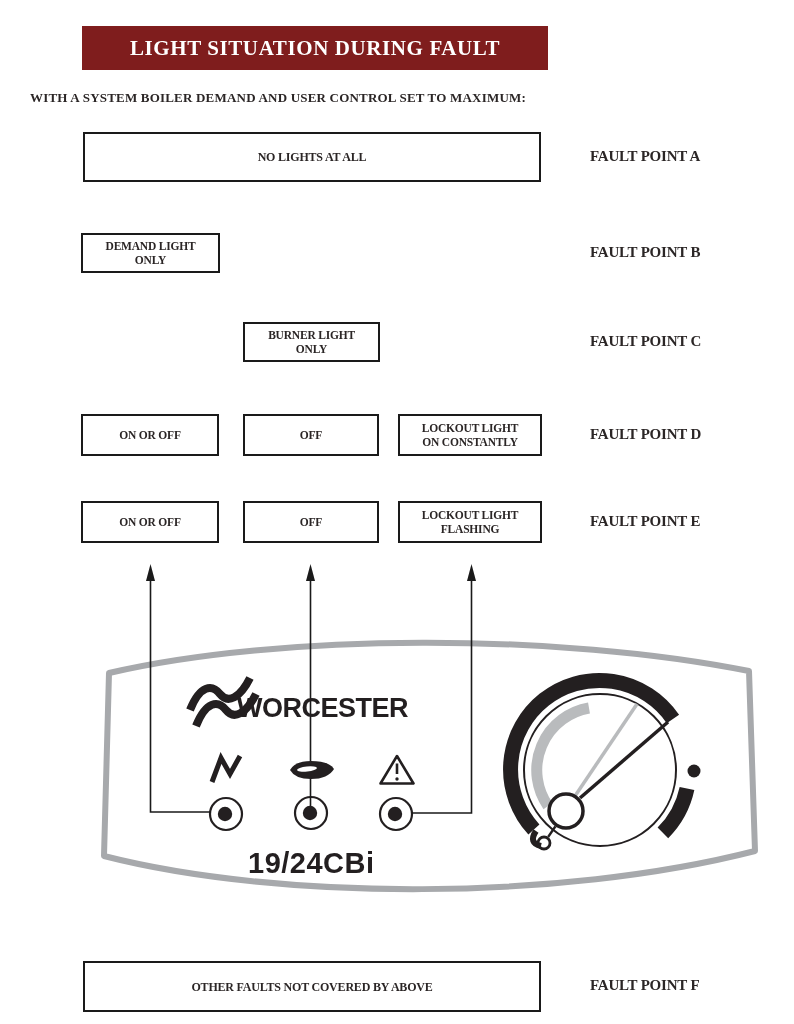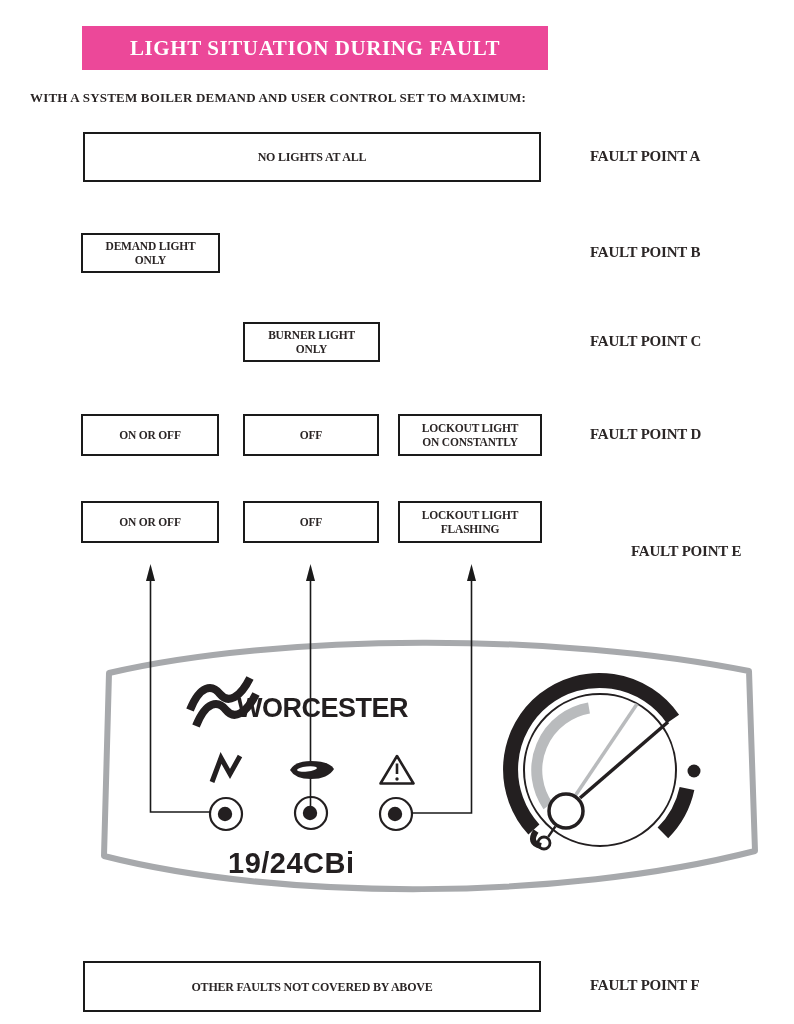--- a/index.html
+++ b/index.html
@@ -1,29 +1,29 @@
 <!DOCTYPE html>
 <html><head>
 <meta charset="utf-8">
 <style>
   html,body{margin:0;padding:0;background:#fff;}
   .page{position:relative;width:794px;height:1024px;background:#fff;overflow:hidden;
         font-family:"Liberation Serif", serif;color:#2b2626;}
-  .title-bar{position:absolute;left:82px;top:26px;width:466px;height:44px;background:#ec4899;
+  .title-bar{position:absolute;left:82px;top:26px;width:466px;height:44px;background:#7f1d1d;
              display:flex;align-items:center;justify-content:center;}
   .title-bar span{color:#fff;font-weight:bold;font-size:21px;letter-spacing:.6px;}
   .subtitle{position:absolute;left:30px;top:90px;font-weight:bold;font-size:13px;letter-spacing:.2px;}
   .fbox{position:absolute;box-sizing:border-box;border:2.5px solid #1a1a1a;background:#fff;
         display:flex;align-items:center;justify-content:center;text-align:center;
         font-weight:bold;font-size:11.5px;line-height:14px;letter-spacing:-.2px;padding:14px;}
   .flabel{position:absolute;left:590px;font-weight:bold;font-size:15px;letter-spacing:-.2px;white-space:nowrap;}
   .art{position:absolute;left:0;top:0;}
   .brand{position:absolute;left:237px;top:693px;font-family:"Liberation Sans",sans-serif;
          font-weight:bold;font-size:27px;letter-spacing:-.5px;color:#231f20;}
-  .model{position:absolute;left:228px;top:847px;font-family:"Liberation Sans",sans-serif;
+  .model{position:absolute;left:248px;top:847px;font-family:"Liberation Sans",sans-serif;
          font-weight:bold;font-size:29px;letter-spacing:.5px;color:#231f20;}
 </style>
 </head>
 <body>
 
 <div class="page">
 
   <div class="title-bar">
     <span>LIGHT SITUATION DURING FAULT</span>
   </div>
@@ -57,21 +57,21 @@
 
   <div class="fbox" style="left:81px;top:501px;width:138px;height:42px;">
     <span>ON OR OFF</span>
   </div>
   <div class="fbox" style="left:243px;top:501px;width:136px;height:42px;">
     <span>OFF</span>
   </div>
   <div class="fbox" style="left:398px;top:501px;width:144px;height:42px;">
     <span>LOCKOUT LIGHT FLASHING</span>
   </div>
-  <div class="flabel" style="top:543px;margin-left:41px;">FAULT POINT E</div>
+  <div class="flabel" style="top:513px;">FAULT POINT E</div>
 
   <div class="fbox" style="left:83px;top:961px;width:458px;height:51px;font-size:12px;">
     <span>OTHER FAULTS NOT COVERED BY ABOVE</span>
   </div>
   <div class="flabel" style="top:977px;">FAULT POINT F</div>
 
   <svg class="art" width="794" height="1024" viewBox="0 0 794 1024">
 
     <path d="M 109,673 C 280,633 560,633 749,671 L 755,851 C 560,901 280,901 104,856 Z" fill="#ffffff" stroke="#a7a9ac" stroke-width="6" stroke-linejoin="round"></path>
 

